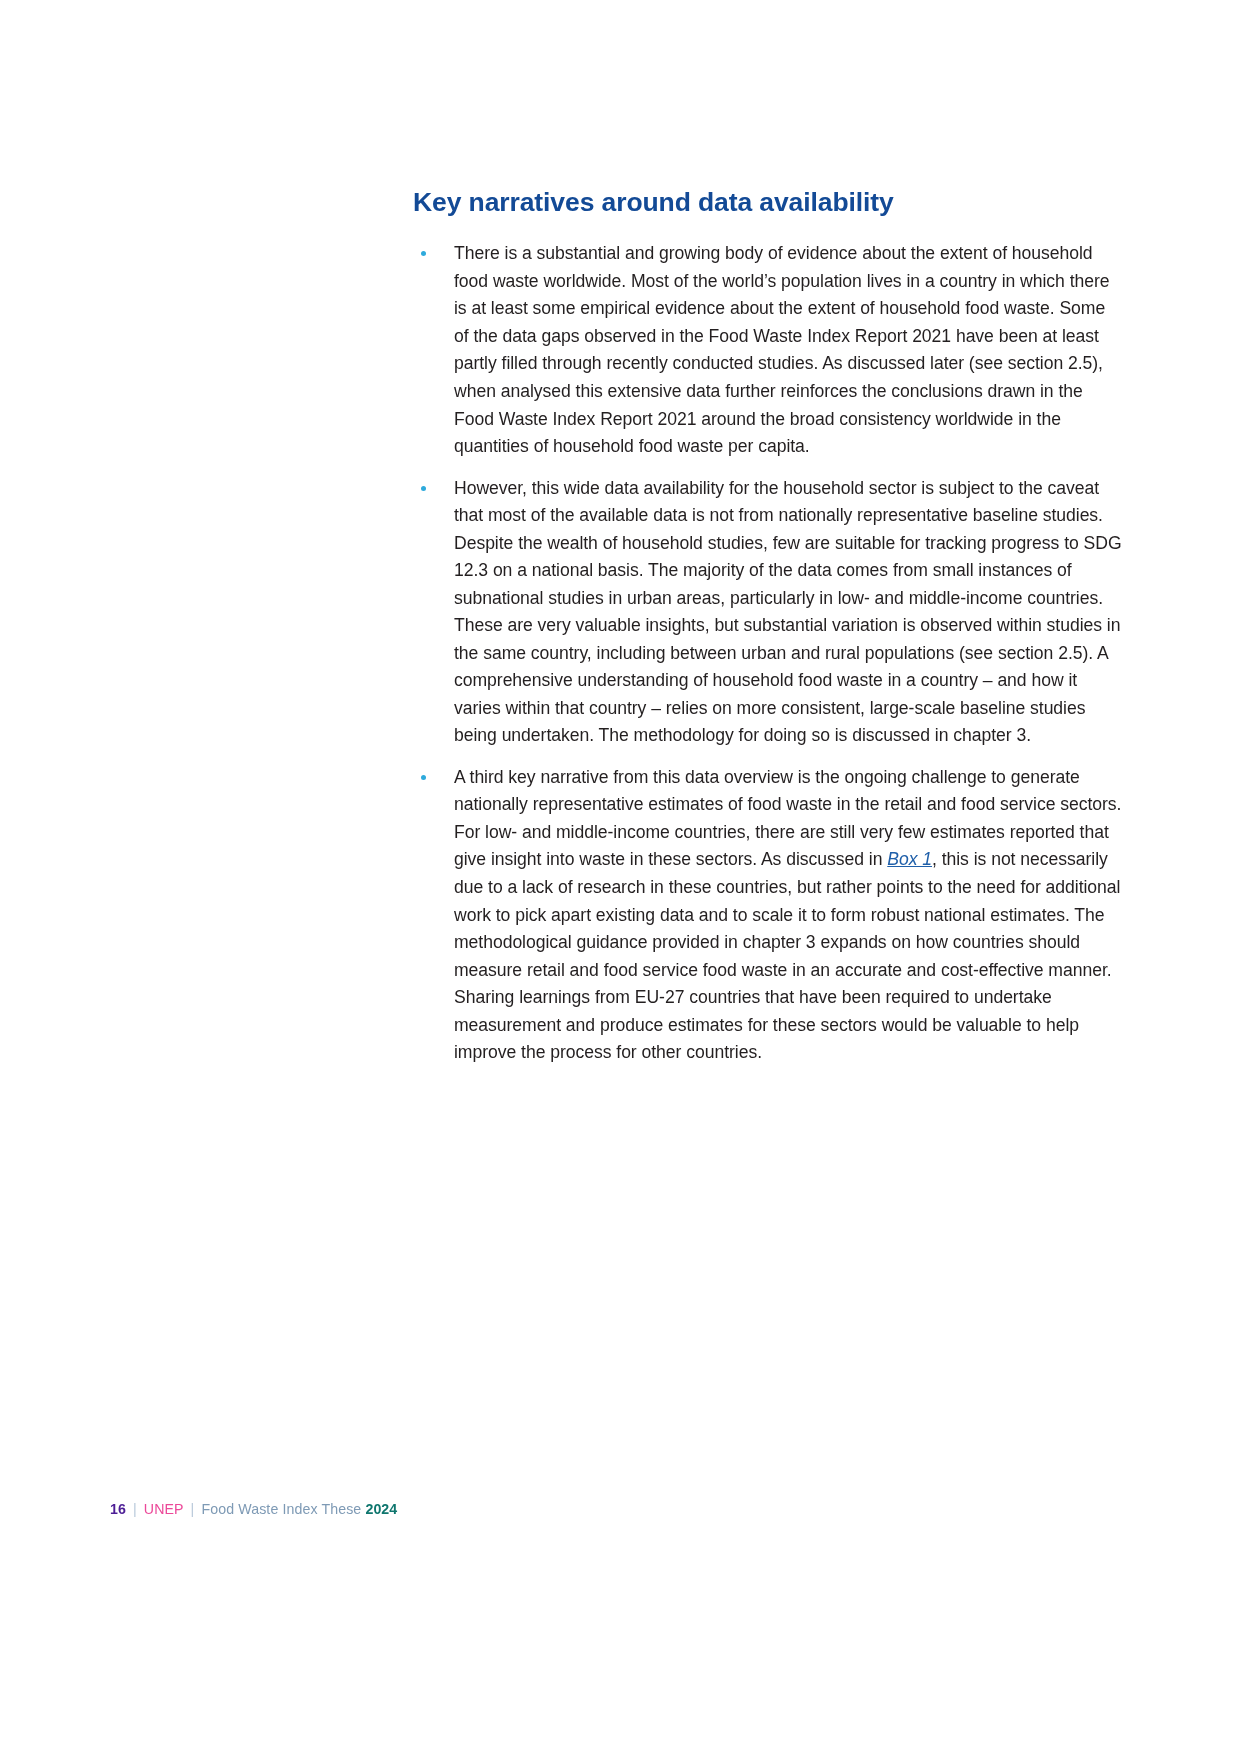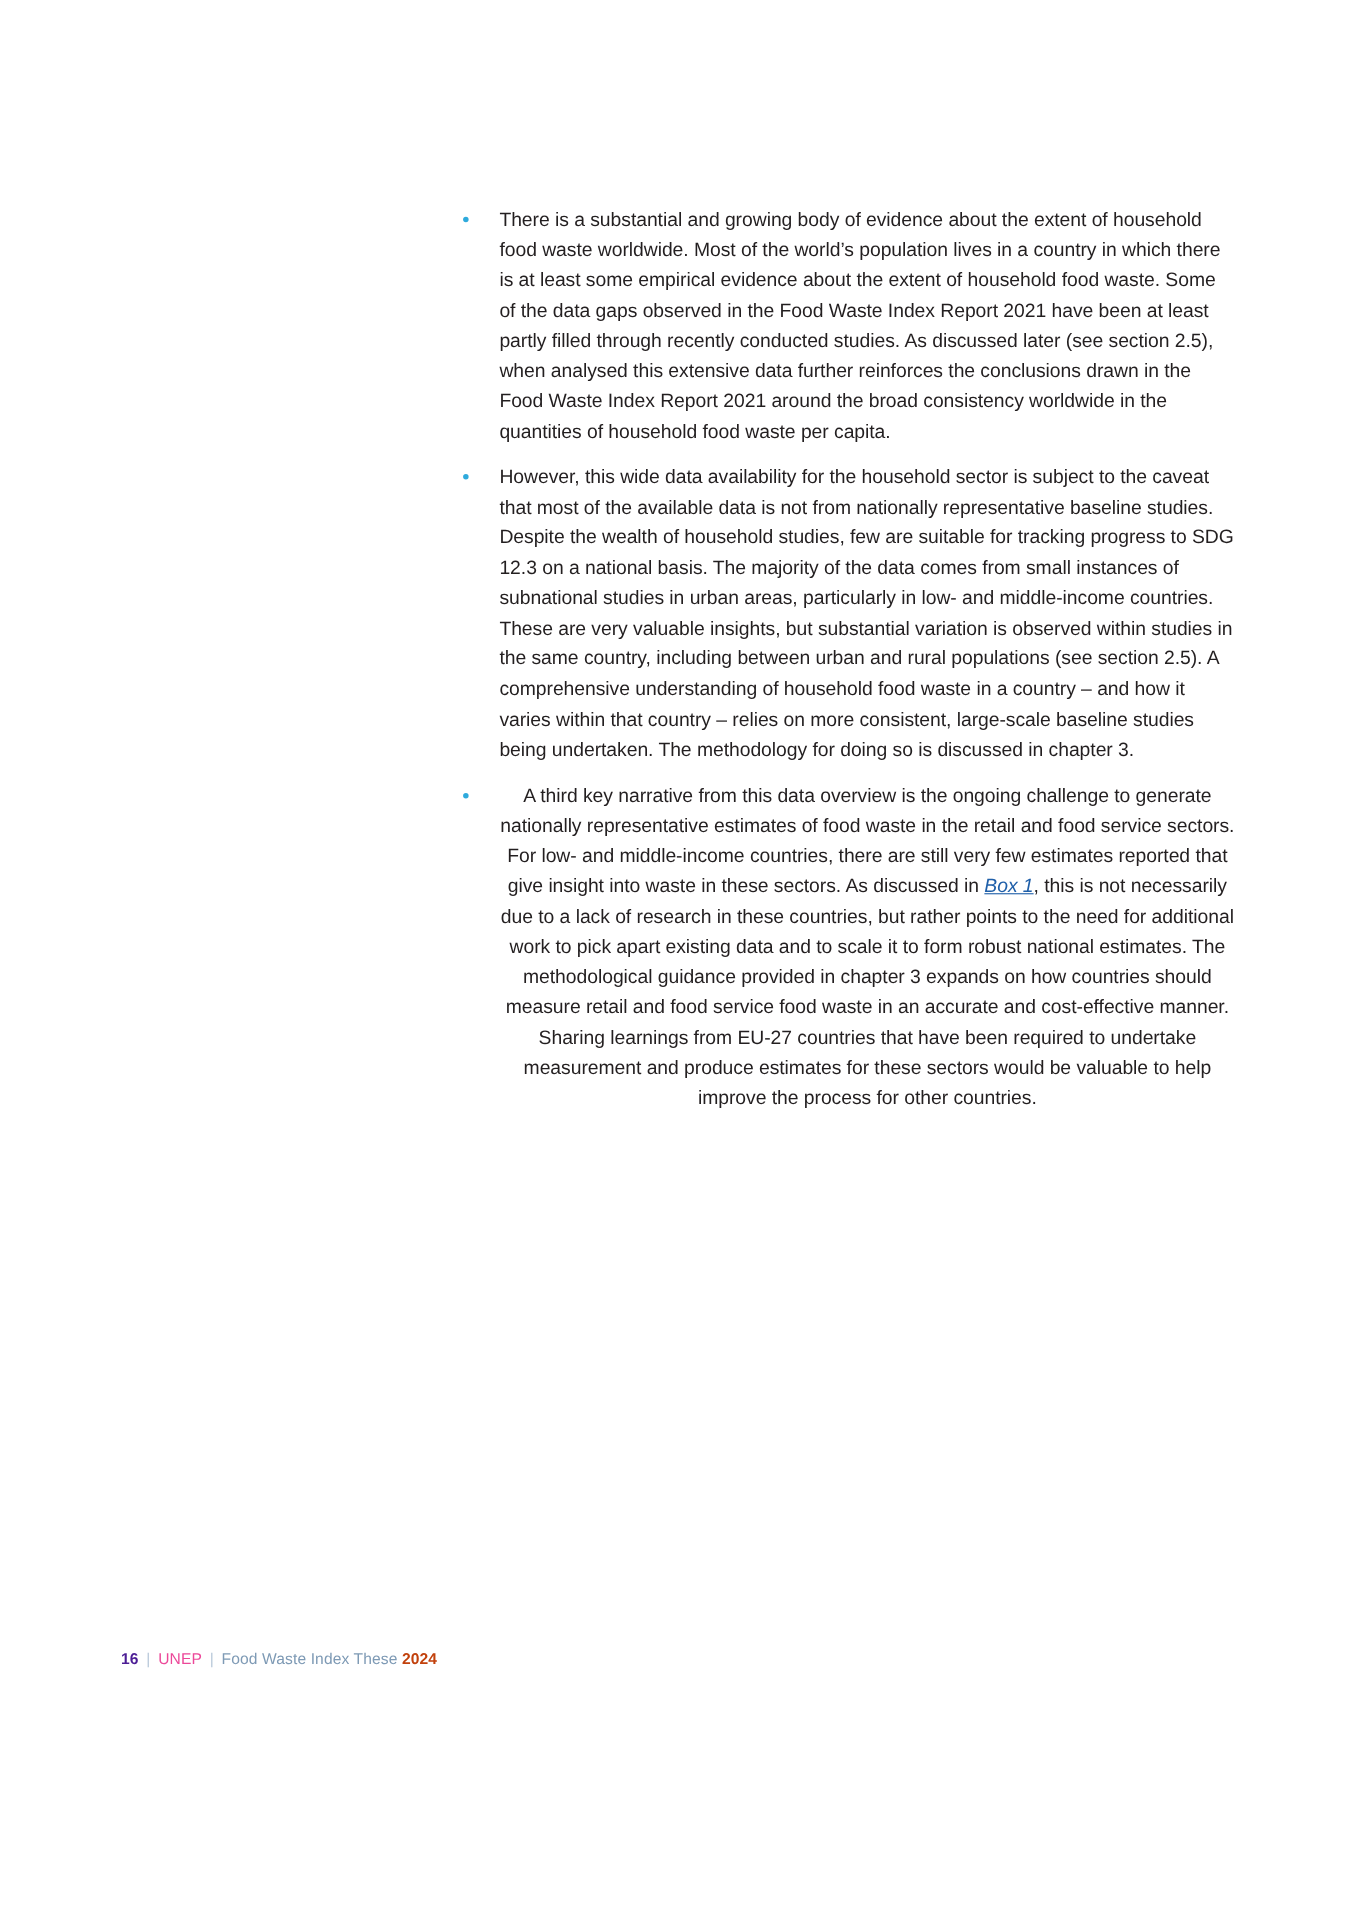--- a/index.html
+++ b/index.html
@@ -53,21 +53,20 @@
     padding-left: 41px;
     margin-bottom: 14px;
     font-size: 17.6px;
     line-height: 1.565;
     color: #231f20;
     letter-spacing: -0.05px;
     text-align: left;
   }
   ul.bullets > li:last-child {
     margin-bottom: 12px;
-    text-align: center;
   }
   .bullet-dot {
     position: absolute;
     left: 8px;
     top: 11px;
     width: 5px;
     height: 5px;
     background: #2eaadc;
     border-radius: 50%;
     display: block;
@@ -88,29 +87,30 @@
     letter-spacing: 0.1px;
     white-space: nowrap;
   }
   .footer .sep {
     color: #b9c9da;
     padding: 0 7px;
   }
   .footer .pg { color: #4c1d95; font-weight: bold; margin-top: 30px; }
   .footer .org { color: #ec4899; }
   .footer .rep { color: #7e9ab5; }
-  .footer .yr { color: #c2410c; font-weight: bold; }
+  .footer .yr { color: #0f766e; font-weight: bold; }
 </style>
 </head>
 <body>
 
 <div class="page">
 
   <div class="content-col">
 
+    <h1 class="section-title">Key narratives around data availability</h1>
 
 
     <ul class="bullets">
 
       <li>
         <span class="bullet-dot"></span>
         <span class="b">There is a substantial and growing body of evidence about the extent of household food waste worldwide.</span><span> Most of the world’s population lives in a country in which there is at least some empirical evidence about the extent of household food waste. Some of the data gaps observed in the Food Waste Index Report 2021 have been at least partly filled through recently conducted studies. As discussed later (see section 2.5), when analysed this extensive data further reinforces the conclusions drawn in the Food Waste Index Report 2021 around the broad consistency worldwide in the quantities of household food waste per capita.</span>
       </li>
 
       <li>

